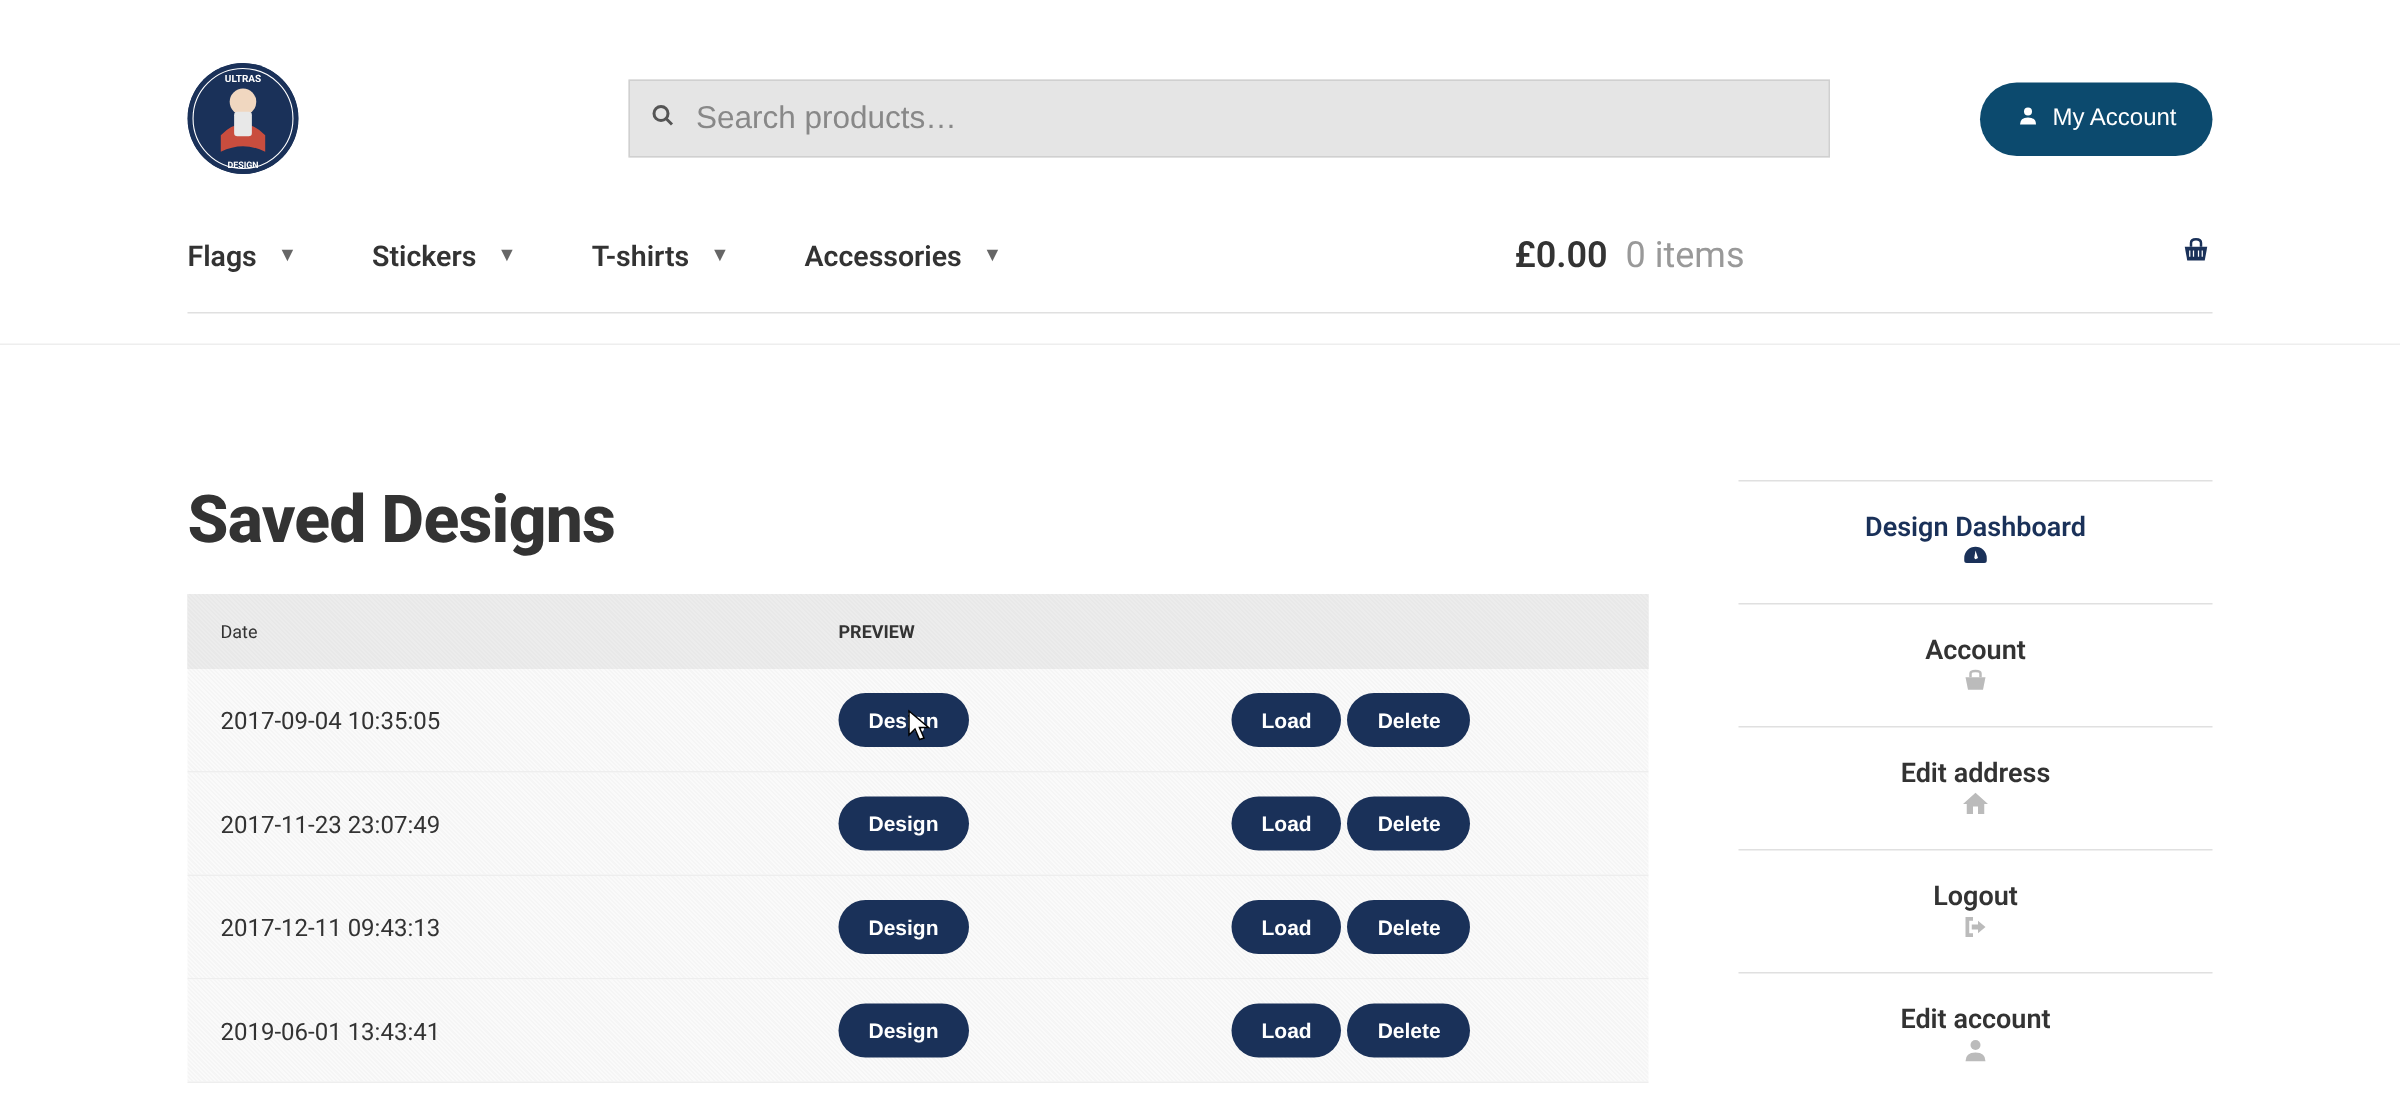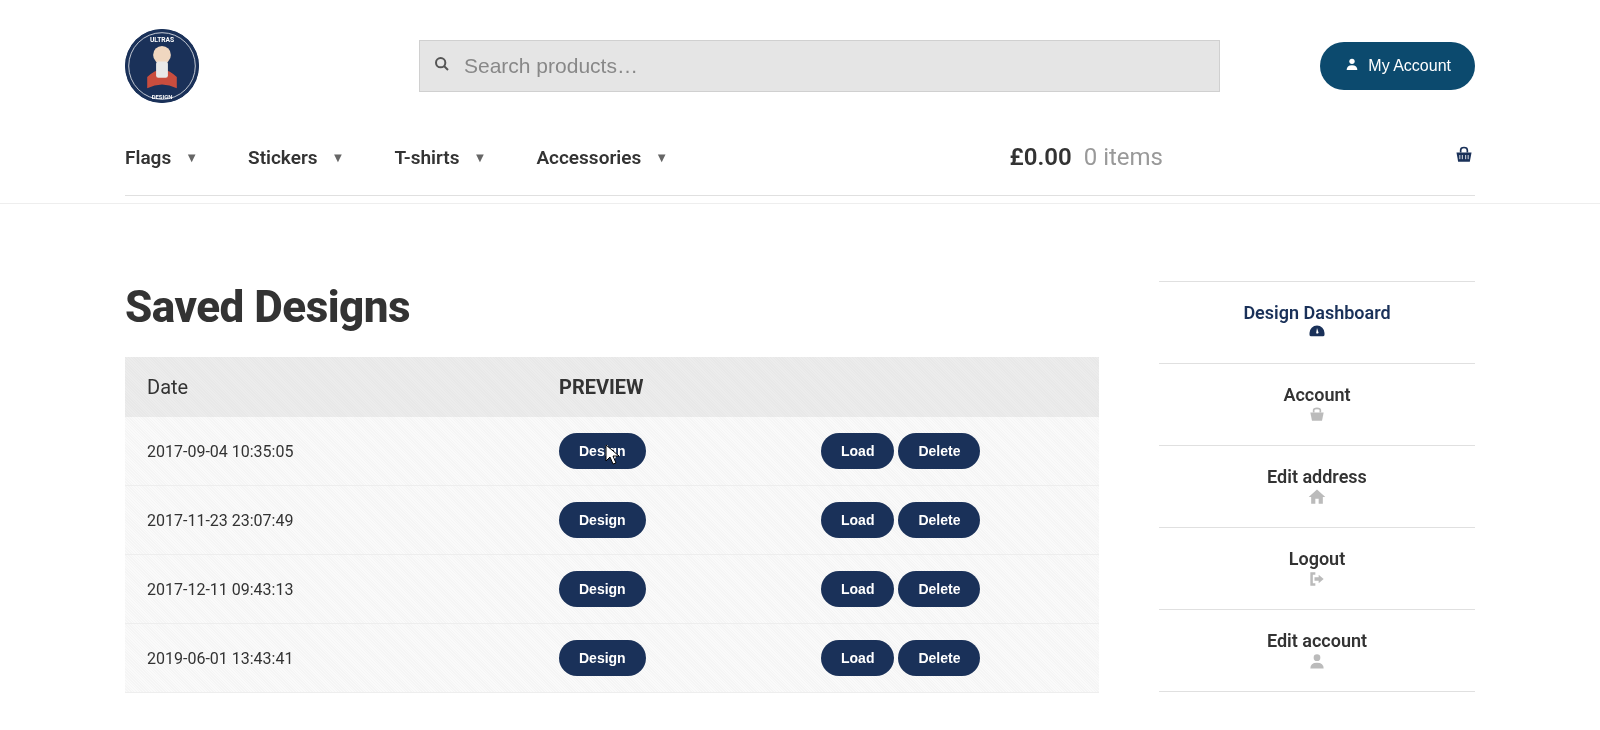--- a/index.html
+++ b/index.html
@@ -2,21 +2,21 @@
 <html><head>
 <meta charset="utf-8">
 <style>
   * { box-sizing: border-box; margin: 0; padding: 0; }
   body {
     font-family: -apple-system, BlinkMacSystemFont, "Segoe UI", Roboto, "Helvetica Neue", Arial, sans-serif;
     background: #fff;
     color: #333;
     width: 1600px;
   }
-  .container { max-width: 1380px; margin: 4px auto; padding: 3px 15px; }
+  .container { max-width: 1380px; margin: 17px auto; padding: 3px 15px; }
   .header-top { display: flex; align-items: center; padding: 22px 0 18px 0; }
   .logo {
     width: 74px; height: 74px; border-radius: 50%;
     background: #1a3159;
     display: flex; align-items: center; justify-content: center;
     position: relative; overflow: hidden;
     flex-shrink: 0;
   }
   .logo svg { width: 100%; height: 100%; }
   .search-wrap {
@@ -59,21 +59,21 @@
   .cart-text { font-size: 24px; }
   .cart-text .price { font-weight: 600; color: #333; }
   .cart-text .items { color: #999; margin-left: 6px; }
   .basket-icon { color: #1a3159; font-size: 22px; }
   .main-area { display: flex; gap: 60px; padding-top: 70px; }
   .content { flex: 1; min-width: 0; }
   .page-title { font-size: 44px; font-weight: 800; color: #333; margin-bottom: 24px; letter-spacing: -0.5px;}
   .designs-table { width: 100%; }
   .table-head {
     display: flex; padding: 18px 22px;
-    background: #eaeaea; font-size: 20px; color: #333;
+    background: #eaeaea; font-size: 12px; color: #333;
     background-image: repeating-linear-gradient(45deg, #e8e8e8, #e8e8e8 1px, #ececec 1px, #ececec 2px);
   }
   .col-date { width: 412px; }
   .col-preview { width: 262px; font-weight: 700; }
   .col-actions { flex: 1; }
   .table-row {
     display: flex; align-items: center; padding: 16px 22px;
     border-bottom: 1px solid #eee;
     background-image: repeating-linear-gradient(45deg, #f5f5f5, #f5f5f5 1px, #fafafa 1px, #fafafa 2px);
   }

